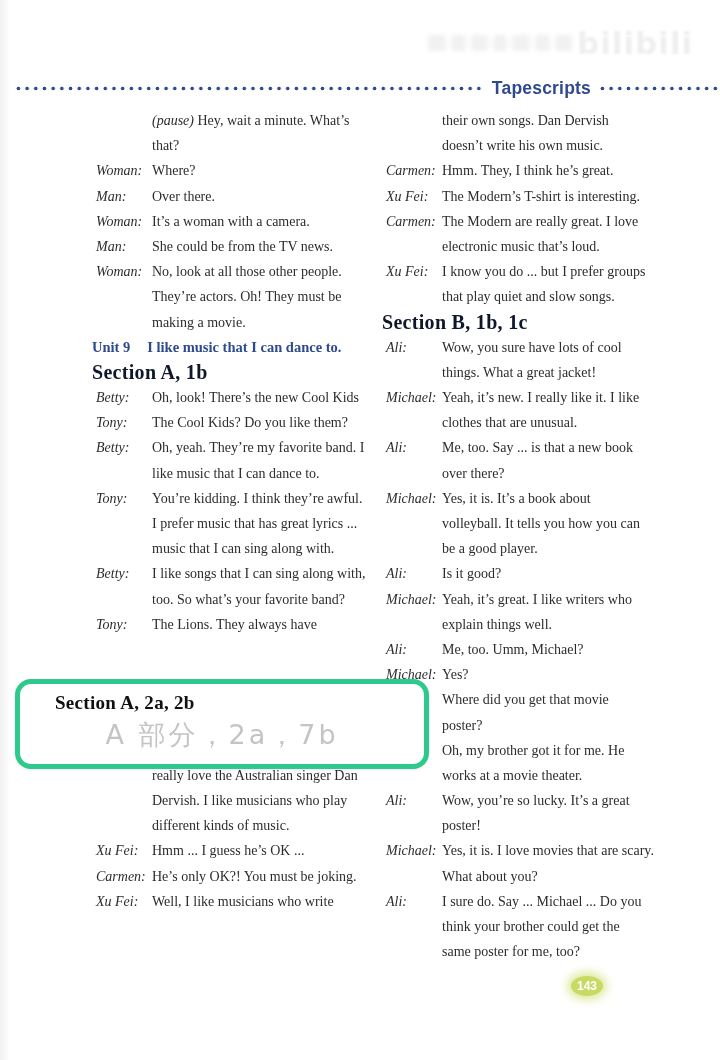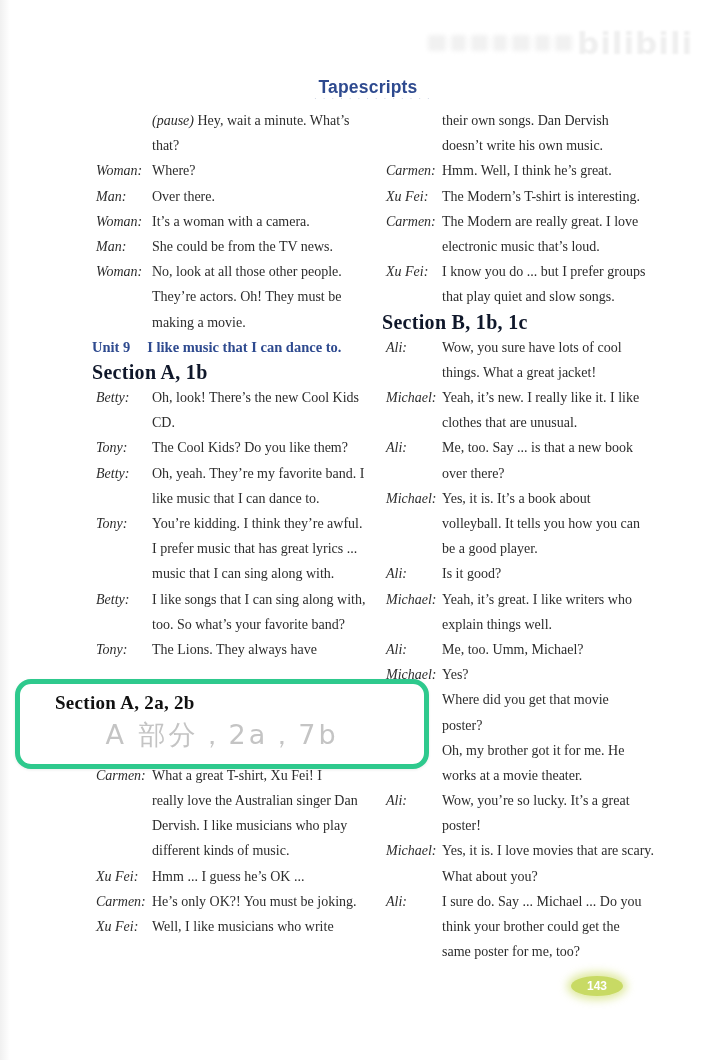--- a/index.html
+++ b/index.html
@@ -17,21 +17,21 @@
   
   #watermark{position:absolute;top:22px;left:428px;height:42px;display:flex;align-items:center;gap:5px;}
   .wm-blocks{display:flex;gap:5px;align-items:center;}
   .wm-block{background:#f1f1f1;border-radius:3px;filter:blur(2px);height:16px;}
   .wm-brand{
     font-family:"DejaVu Sans", sans-serif;font-weight:bold;font-size:31px;
     color:#efefef;filter:blur(1.1px);letter-spacing:1px;line-height:42px;
   }
 
   
-  .tape-header{position:absolute;top:77px;left:16px;right:0;height:22px;display:flex;align-items:center;flex-direction:column;}
+  .tape-header{position:absolute;top:77px;left:16px;right:0;height:22px;display:flex;align-items:center;}
   .dots{
     height:5px;
     background-image:radial-gradient(circle at 2.4px 2.5px, var(--navy) 1.65px, transparent 2.1px);
     background-size:8.7px 5px;background-repeat:repeat-x;
   }
   .dots-left{flex:1;margin-right:9px;}
   .dots-right{width:120px;margin-left:9px;}
   .tape-label{
     font-family:"Liberation Sans", sans-serif;font-weight:bold;font-size:17.5px;
     color:var(--navy);letter-spacing:0.2px;white-space:nowrap;
@@ -63,21 +63,21 @@
     font-weight:bold;font-size:19px;color:#111;margin:8px 0 0 35px;
     font-family:"Liberation Serif", serif;letter-spacing:0.3px;
   }
   .box-cn{
     text-align:center;color:var(--cn-gray);font-size:27px;margin-top:3px;
     font-family:"DejaVu Sans", sans-serif;letter-spacing:3px;
   }
 
   
   #page-badge{
-    position:absolute;left:571px;top:976px;width:52px;height:20px;
+    position:absolute;left:571px;top:976px;width:32px;height:20px;
     background:var(--badge);border-radius:50%;
     color:#ffffff;font-family:"Liberation Sans", sans-serif;font-weight:bold;font-size:12px;
     display:flex;align-items:center;justify-content:center;
     box-shadow:0 0 9px 4px rgba(215,228,135,0.8);z-index:3;
   }
 </style>
 </head>
 <body>
 
 <div class="page">
@@ -127,21 +127,20 @@
         <span class="speaker">Woman:</span>
         <div class="line">No, look at all those other people.</div>
         <div class="line">They’re actors. Oh! They must be</div>
         <div class="line">making a movie.</div>
       </div>
       <div class="unit-heading"><span class="unit-label">Unit 9</span><span>I like music that I can dance to.</span></div>
       <div class="section-heading">Section A, 1b</div>
       <div class="entry">
         <span class="speaker">Betty:</span>
         <div class="line">Oh, look! There’s the new Cool Kids</div>
-        <div class="line">CD.</div>
       </div>
       <div class="entry">
         <span class="speaker">Tony:</span>
         <div class="line">The Cool Kids? Do you like them?</div>
       </div>
       <div class="entry">
         <span class="speaker">Betty:</span>
         <div class="line">Oh, yeah. They’re my favorite band. I</div>
         <div class="line">like music that I can dance to.</div>
       </div>
@@ -186,21 +185,21 @@
       </div>
     </div>
   <div id="col-right" class="col">
       <div class="entry">
         <span class="speaker"></span>
         <div class="line">their own songs. Dan Dervish</div>
         <div class="line">doesn’t write his own music.</div>
       </div>
       <div class="entry">
         <span class="speaker">Carmen:</span>
-        <div class="line">Hmm. Well, I think he’s great.</div>
+        <div class="line">Hmm. They, I think he’s great.</div>
       </div>
       <div class="entry">
         <span class="speaker">Xu Fei:</span>
         <div class="line">The Modern’s T-shirt is interesting.</div>
       </div>
       <div class="entry">
         <span class="speaker">Carmen:</span>
         <div class="line">The Modern are really great. I love</div>
         <div class="line">electronic music that’s loud.</div>
       </div>

